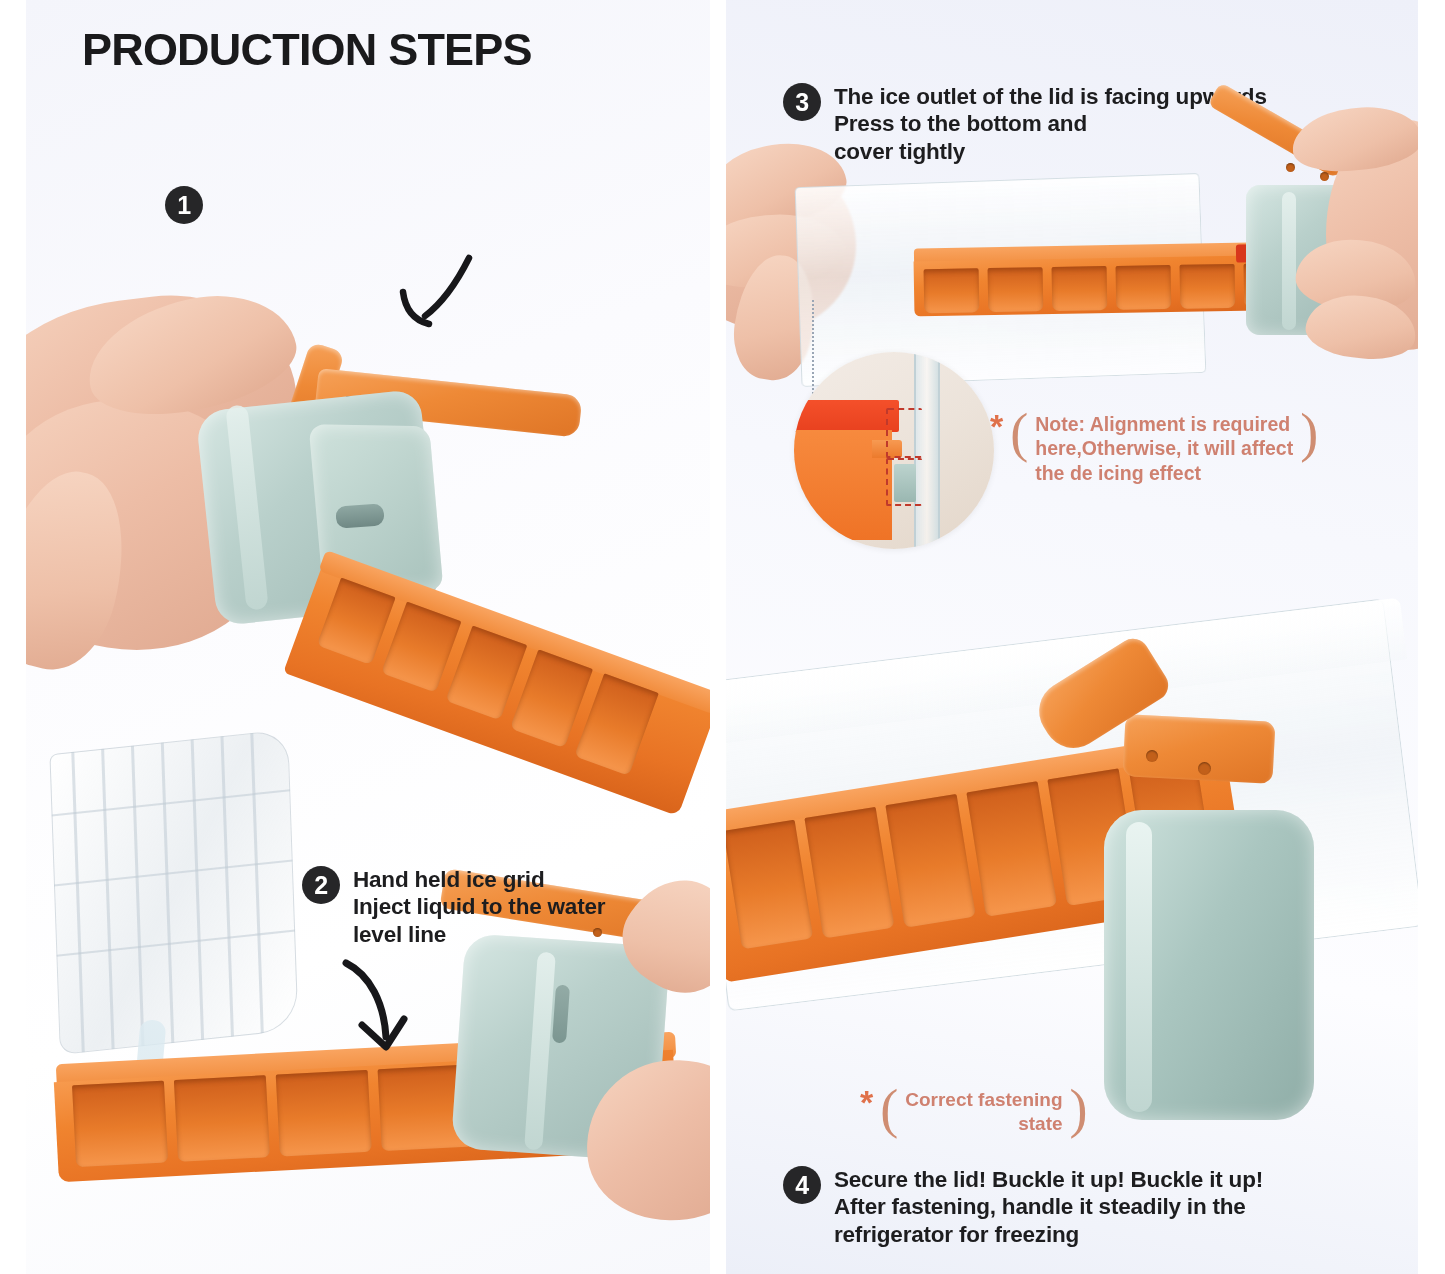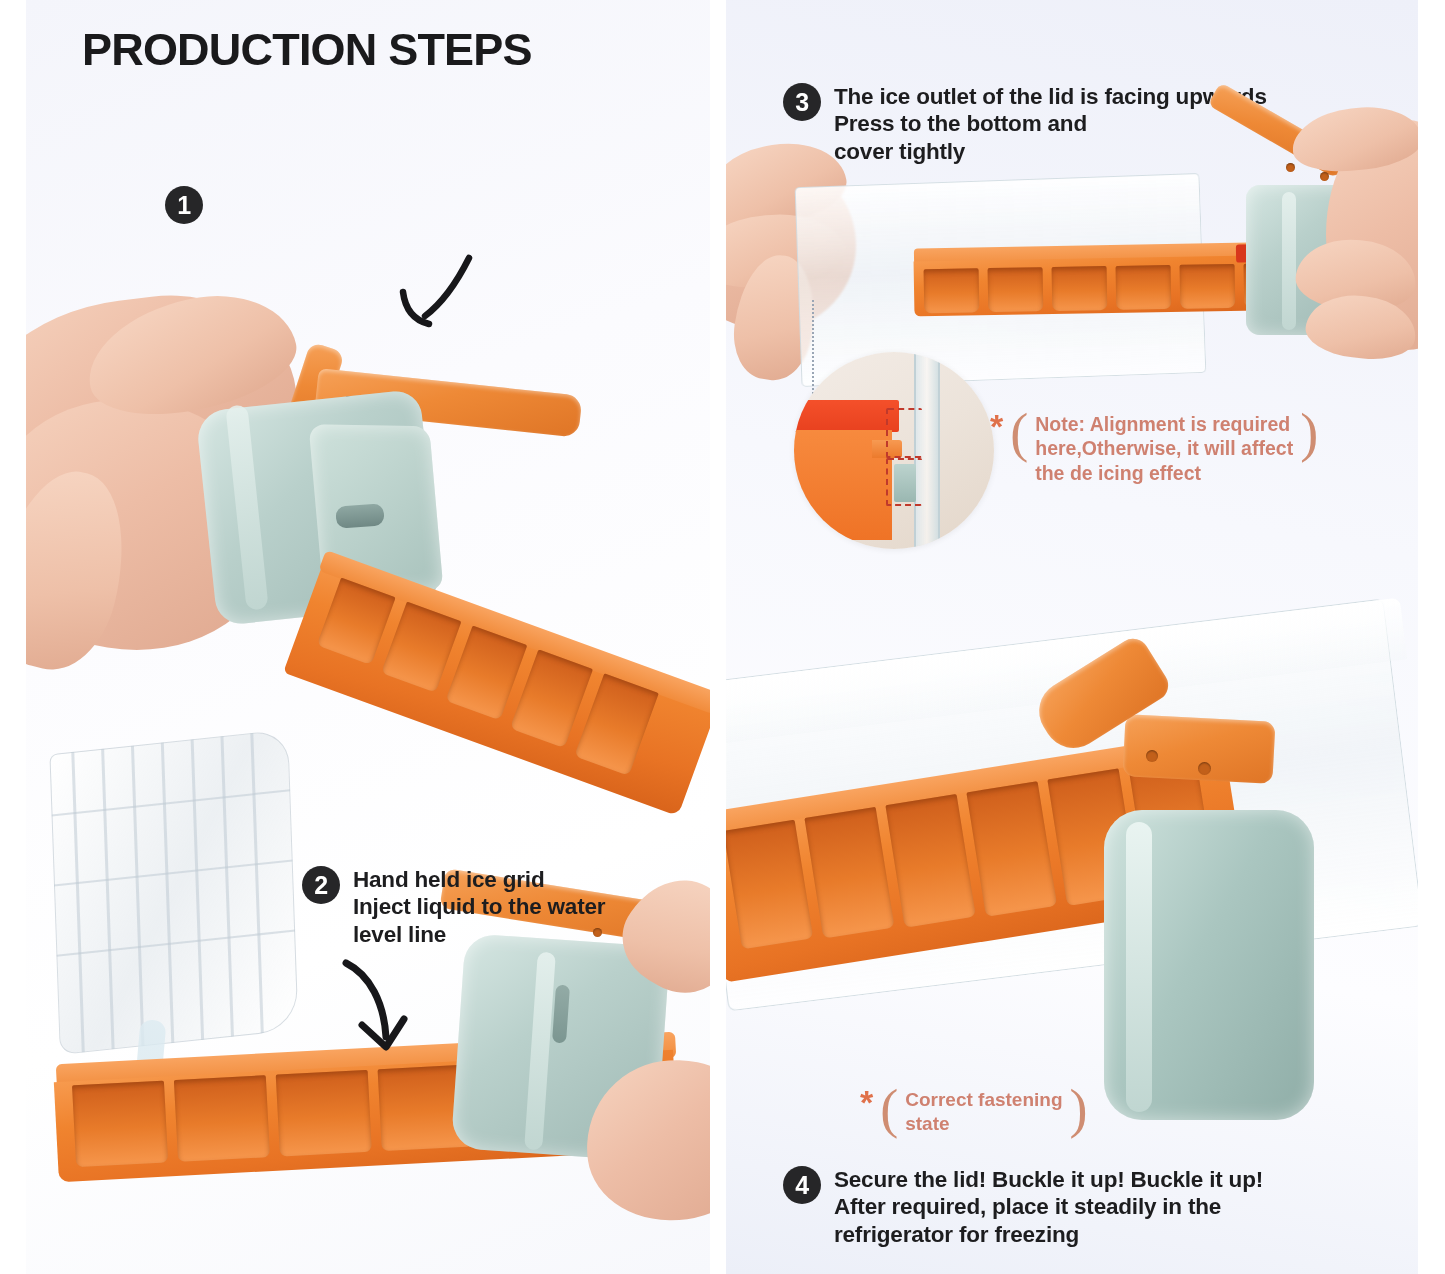--- a/index.html
+++ b/index.html
@@ -32,21 +32,21 @@
   
   .title-block { position:absolute; left:56px; top:26px; }
   .title-1 { font-size:45px; font-weight:800; color:#1a1a1c; letter-spacing:-0.8px; line-height:1.05; }
   .title-2 { font-size:36px; font-weight:800; color:#1a1a1c; letter-spacing:-0.4px; line-height:1.15; margin-top:6px; }
 
   
   .note { position:absolute; display:flex; align-items:flex-start; gap:7px; }
   .aster { color:#e0714a; font-size:34px; line-height:0.86; font-weight:700; }
   .paren { color:#cf8d72; font-size:54px; line-height:0.80; font-weight:300; font-family:"Liberation Serif", serif; }
   .note-text { color:#cf8170; font-weight:700; font-size:19.5px; line-height:1.25; white-space:pre-line; }
-  .note-sm .note-text { font-size:19px; }
+  .note-sm .note-text { font-size:19px;text-align:right; }
 
   
   .arrow { position:absolute; }
 
   
   
   .hand { position:absolute; background:linear-gradient(150deg,#f6d3bf 0%,#edbda6 45%,#dfa88f 100%); }
   .finger { position:absolute; background:linear-gradient(160deg,#f7d6c3 0%,#eec0a8 60%,#e0a98f 100%); border-radius:48% 48% 45% 45%/60% 60% 40% 40%; }
 
   
@@ -322,17 +322,17 @@
       <span class="aster">*</span>
       <span class="paren">(</span>
       <span class="note-text">Correct fastening
 state</span>
       <span class="paren">)</span>
     </div>
 
     <div class="step-row" style="left:57px; top:1166px; width:600px;">
       <div class="badge">4</div>
       <div class="step-text">Secure the lid! Buckle it up! Buckle it up!
-After required, place it steadily in the
+After fastening, handle it steadily in the
 refrigerator for freezing</div>
     </div>
   </div>
 </div>
 
 </body></html>

